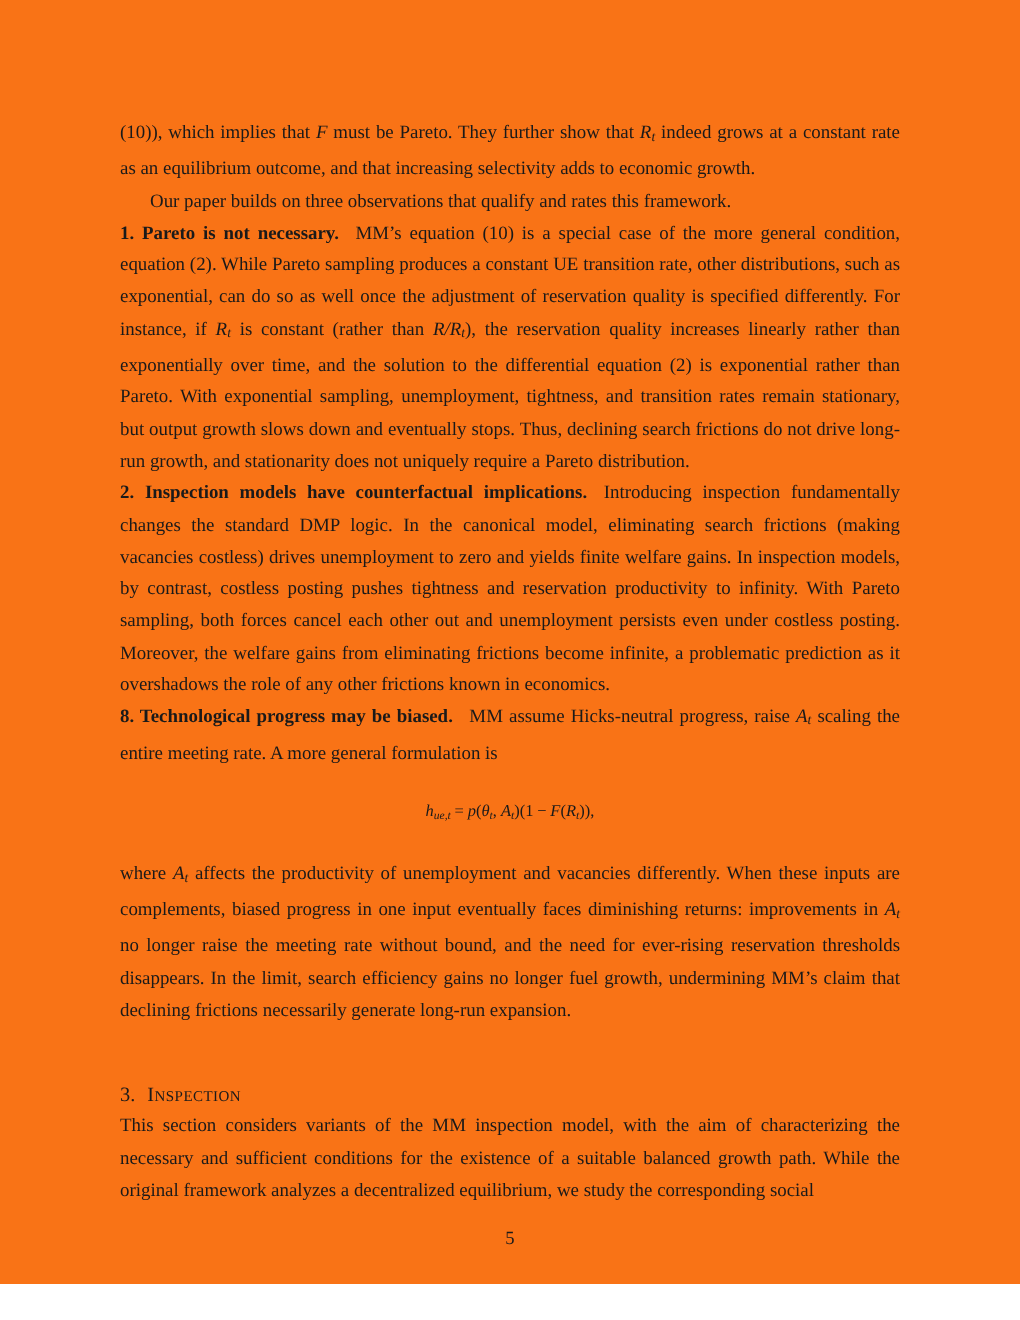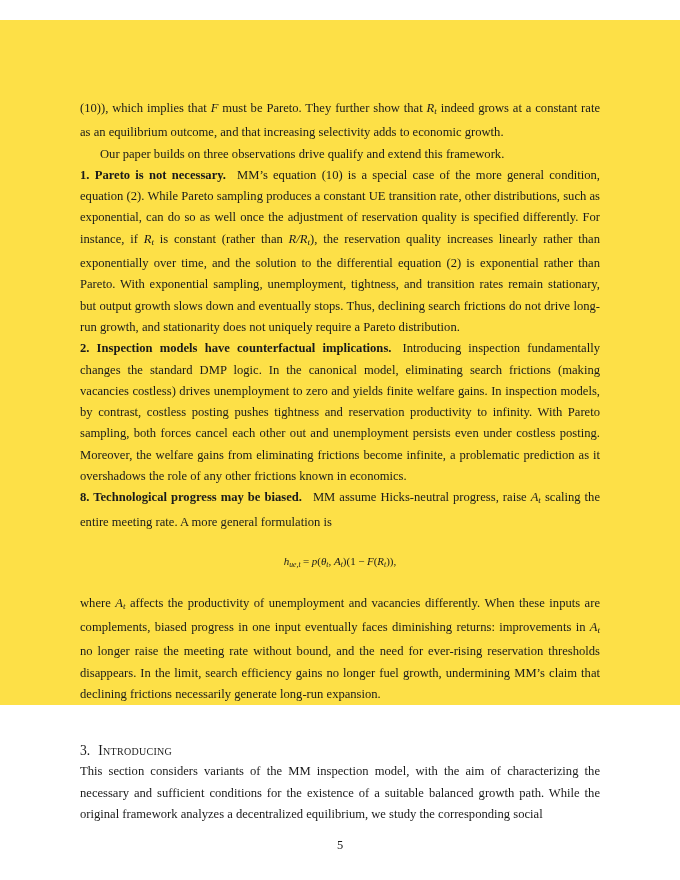--- a/index.html
+++ b/index.html
@@ -13,23 +13,22 @@
     font-family: "Liberation Serif", "DejaVu Serif", serif;
     color: #1a1a1a;
     position: relative;
     overflow: hidden;
   }
   .page {
     position: absolute;
     left: 0;
     top: 0;
     width: 680px;
-    height: 685px;
-    background: #fde047;
-    margin-top: 20px;
+    height: 856px;
+    background: #f97316;
   }
   .content {
     position: absolute;
     left: 80px;
     top: 78px;
     width: 520px;
   }
   p.para {
     margin: 0;
     font-size: 12.6px;
@@ -125,34 +124,34 @@
   }
 </style>
 </head>
 <body>
 
 <div class="page">
   <div class="content">
 
     <p class="para first"><span>(10)), which implies that </span><i class="math"><span>F</span></i><span> must be Pareto. They further show that </span><i class="math"><span>R</span><sub>t</sub></i><span> indeed grows at a constant rate as an equilibrium outcome, and that increasing selectivity adds to economic growth.</span></p>
 
-    <p class="para indent">Our paper builds on three observations drive qualify and extend this framework.</p>
+    <p class="para indent">Our paper builds on three observations that qualify and rates this framework.</p>
 
     <p class="para gap-para"><span class="runin">1. Pareto is not necessary.</span><span class="runin-gap"></span><span>MM’s equation (10) is a special case of the more general condition, equation (2). While Pareto sampling produces a constant UE transition rate, other distributions, such as exponential, can do so as well once the adjustment of reservation quality is specified differently. For instance, if </span><i class="math"><span>R</span><sub>t</sub></i><span> is constant (rather than </span><i class="math"><span>R</span><span>/</span><span>R</span><sub>t</sub></i><span>), the reservation quality increases linearly rather than exponentially over time, and the solution to the differential equation (2) is exponential rather than Pareto. With exponential sampling, unemployment, tightness, and transition rates remain stationary, but output growth slows down and eventually stops. Thus, declining search frictions do not drive long-run growth, and stationarity does not uniquely require a Pareto distribution.</span></p>
 
     <p class="para gap-para"><span class="runin">2. Inspection models have counterfactual implications.</span><span class="runin-gap"></span><span>Introducing inspection fundamentally changes the standard DMP logic. In the canonical model, eliminating search frictions (making vacancies costless) drives unemployment to zero and yields finite welfare gains. In inspection models, by contrast, costless posting pushes tightness and reservation productivity to infinity. With Pareto sampling, both forces cancel each other out and unemployment persists even under costless posting. Moreover, the welfare gains from eliminating frictions become infinite, a problematic prediction as it overshadows the role of any other frictions known in economics.</span></p>
 
     <p class="para gap-para"><span class="runin">8. Technological progress may be biased.</span><span class="runin-gap"></span><span>MM assume Hicks-neutral progress, raise </span><i class="math"><span>A</span><sub>t</sub></i><span> scaling the entire meeting rate. A more general formulation is</span></p>
 
     <div class="eq-wrap">
       <span class="eq"><span>h</span><sub>ue,t</sub><span class="op">=</span><span>p</span><span class="paren">(</span><span>θ</span><sub>t</sub><span class="comma">, </span><span>A</span><sub>t</sub><span class="paren">)</span><span class="paren">(</span><span class="num">1</span><span class="op">−</span><span>F</span><span class="paren">(</span><span>R</span><sub>t</sub><span class="paren">)</span><span class="paren">)</span><span class="comma">,</span></span>
     </div>
 
     <p class="para"><span>where </span><i class="math"><span>A</span><sub>t</sub></i><span> affects the productivity of unemployment and vacancies differently. When these inputs are complements, biased progress in one input eventually faces diminishing returns: improvements in </span><i class="math"><span>A</span><sub>t</sub></i><span> no longer raise the meeting rate without bound, and the need for ever-rising reservation thresholds disappears. In the limit, search efficiency gains no longer fuel growth, undermining MM’s claim that declining frictions necessarily generate long-run expansion.</span></p>
 
-    <div class="section-heading"><span class="section-num">3.</span><span class="section-gap"></span><span class="smallcaps">Introducing</span></div>
+    <div class="section-heading"><span class="section-num">3.</span><span class="section-gap"></span><span class="smallcaps">Inspection</span></div>
 
     <p class="para after-heading">This section considers variants of the MM inspection model, with the aim of characterizing the necessary and sufficient conditions for the existence of a suitable balanced growth path. While the original framework analyzes a decentralized equilibrium, we study the corresponding social</p>
 
   </div>
 
   <div class="page-number">5</div>
 </div>
 
 </body></html>

